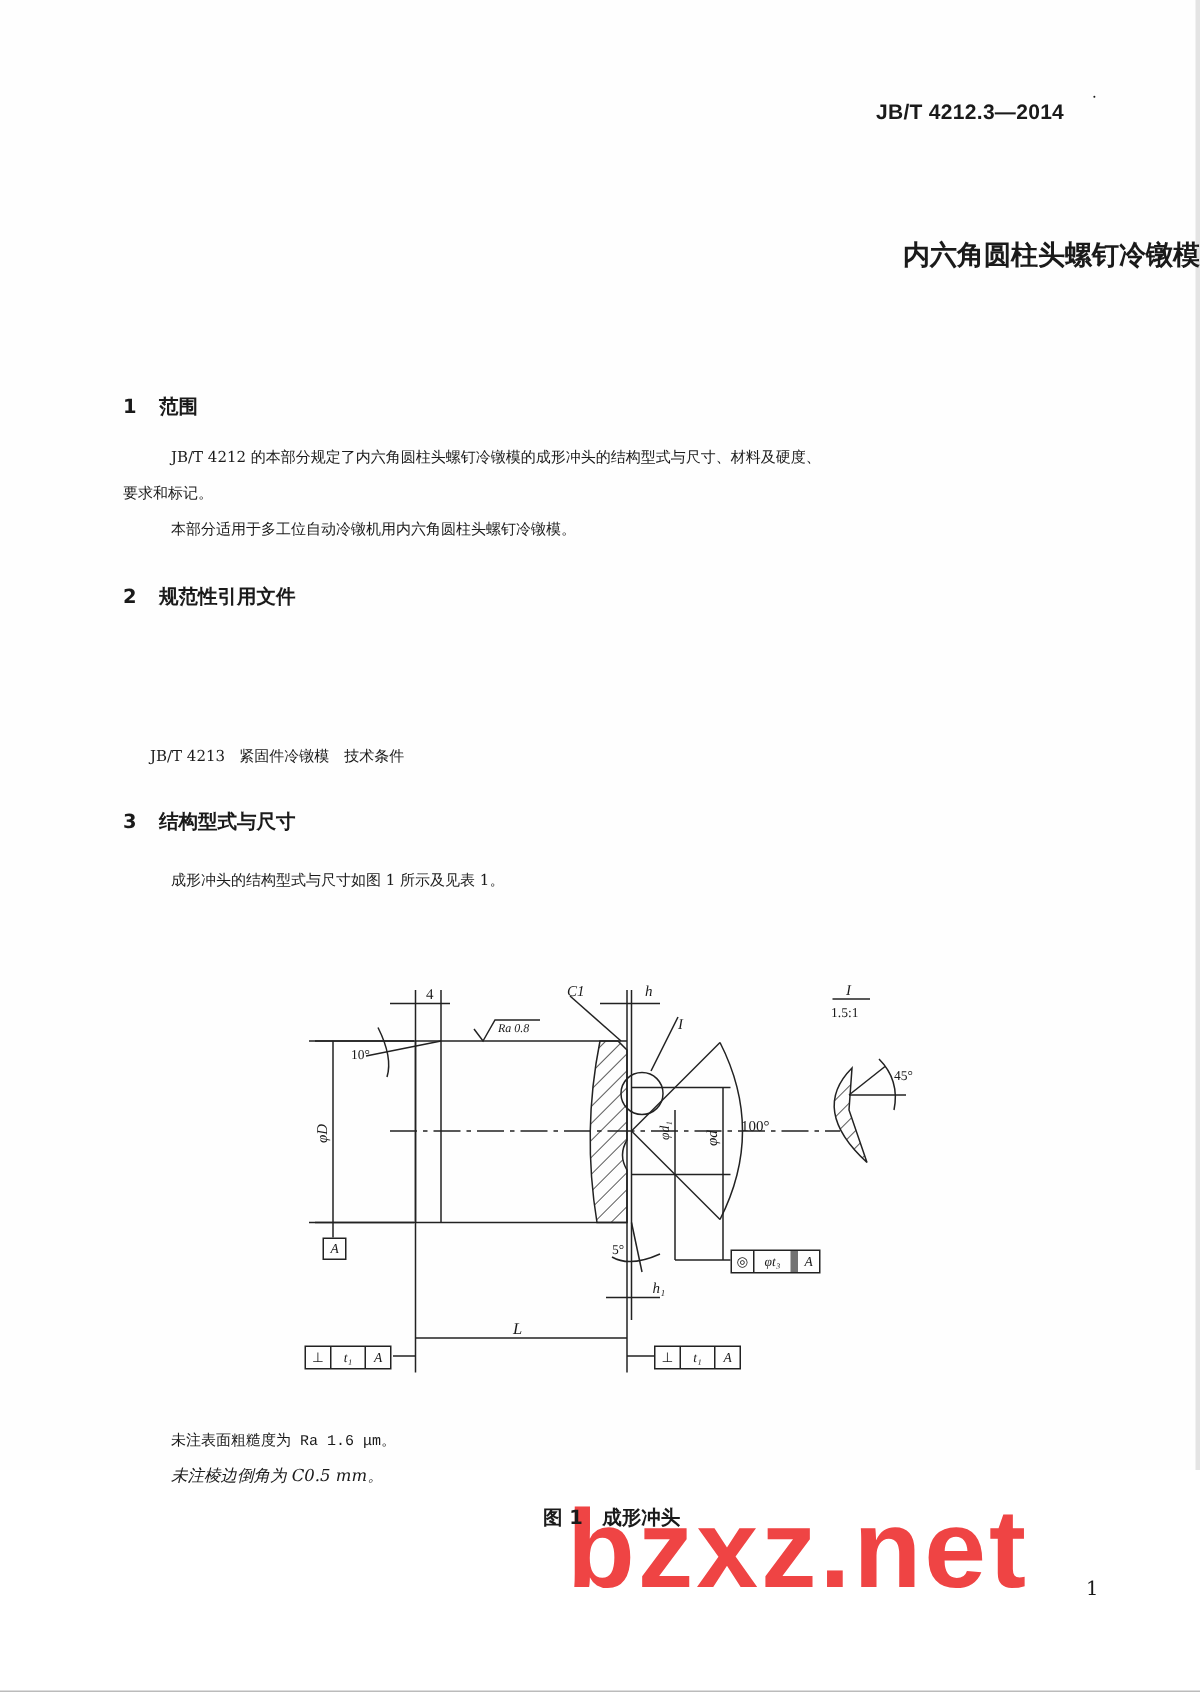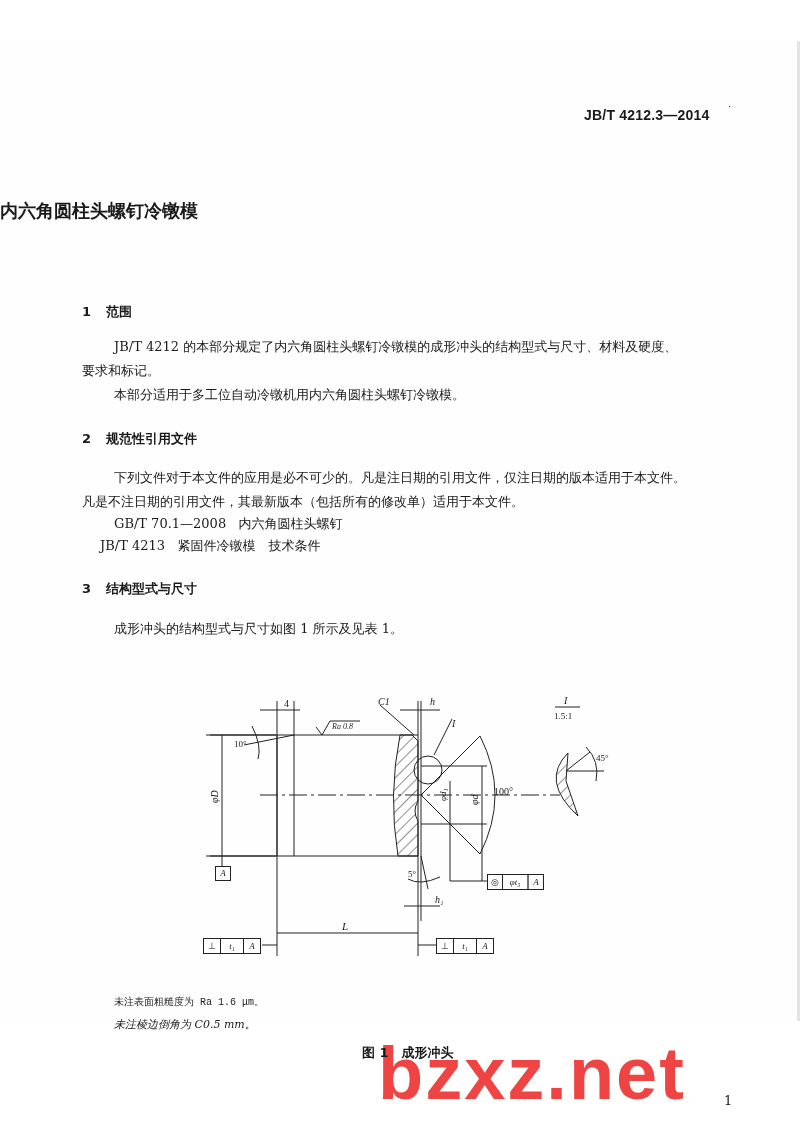--- a/index.html
+++ b/index.html
@@ -1,29 +1,29 @@
 <!DOCTYPE html>
 <html><head>
 <meta charset="utf-8">
 <style>
   html, body { margin:0; padding:0; }
   body { width:800px; height:1130px; background:#ffffff; position:relative; overflow:hidden;
          font-family:"DejaVu Serif", serif; color:#1a1a1a; }
   .page { position:absolute; left:0; top:0; width:797px; height:980px; background:#fefefe;
-          border-right:3px solid #e4e4e4;margin-top:41px; }
+          border-right:3px solid #e4e4e4; }
   .std-code { position:absolute; left:584px; top:66px; font-family:"Liberation Sans", sans-serif;
               font-weight:bold; font-size:14px; letter-spacing:0.2px; }
   .dot { position:absolute; left:728px; top:60px; font-size:10px; }
-  .title { position:absolute; left:0; width:800px; text-align:left; font-family:"DejaVu Sans", sans-serif;
+  .title { position:absolute; left:0; width:800px; text-align:right; font-family:"DejaVu Sans", sans-serif;
            font-weight:bold; font-size:18px; }
   .t1 { top:158px; }
   .t2 { top:190px; }
   .h { position:absolute; left:82px; font-family:"DejaVu Sans", sans-serif; font-weight:bold; font-size:13px; }
   .h .num { display:inline-block; width:24px; }
-  .p { position:absolute; font-size:13px; line-height:20px; white-space:nowrap; }
+  .p { position:absolute; font-size:10px; line-height:20px; white-space:nowrap; }
   .wm { position:absolute; left:378px; top:990px; font-family:"Liberation Sans", sans-serif; font-weight:bold;
         font-size:74px; color:#ef4444; letter-spacing:2px; }
   .cap { position:absolute; left:362px; top:1003px; font-family:"DejaVu Sans", sans-serif; font-weight:bold; font-size:13px; }
   .pg { position:absolute; left:724px; top:1052px; font-size:13px; }
   svg text { font-family:"Liberation Serif", serif; fill:#1a1a1a; }
   .bottom-line { position:absolute; left:0; top:1127px; width:800px; height:1px; background:#bbb; }
 </style>
 </head>
 <body>
 
@@ -36,25 +36,20 @@
 
   <div class="h" style="top:262px;">
     <span class="num">1</span><span>范围</span>
   </div>
   <div class="p" style="left:114px; top:296px;">JB/T 4212 的本部分规定了内六角圆柱头螺钉冷镦模的成形冲头的结构型式与尺寸、材料及硬度、</div>
   <div class="p" style="left:82px; top:320px;">要求和标记。</div>
   <div class="p" style="left:114px; top:344px;">本部分适用于多工位自动冷镦机用内六角圆柱头螺钉冷镦模。</div>
 
   <div class="h" style="top:389px;">
     <span class="num">2</span><span>规范性引用文件</span>
-  </div>
-  <div class="p" style="left:114px; top:427px;">下列文件对于本文件的应用是必不可少的。凡是注日期的引用文件，仅注日期的版本适用于本文件。</div>
-  <div class="p" style="left:82px; top:451px;">凡是不注日期的引用文件，其最新版本（包括所有的修改单）适用于本文件。</div>
-  <div class="p" style="left:114px; top:473px;">
-    <span>GB/T 70.1—2008</span>&nbsp;&nbsp;&nbsp;<span>内六角圆柱头螺钉</span>
   </div>
   <div class="p" style="left:100px; top:495px;">
     <span>JB/T 4213</span>&nbsp;&nbsp;&nbsp;<span>紧固件冷镦模　技术条件</span>
   </div>
 
   <div class="h" style="top:539px;">
     <span class="num">3</span><span>结构型式与尺寸</span>
   </div>
   <div class="p" style="left:114px; top:578px;text-align:center;">成形冲头的结构型式与尺寸如图 1 所示及见表 1。</div>
 
@@ -139,21 +134,21 @@
     <text x="554" y="678" font-size="9">1.5:1</text>
     <text x="596" y="720" font-size="9">45°</text>
   </svg>
 
   <div style="position:absolute; left:215px; top:825px; width:14px; height:13px; border:1px solid #222; font-size:9px; font-style:italic; text-align:center; line-height:13px; font-family:'Liberation Serif', serif;">
     <span>A</span>
   </div>
 
   <div style="position:absolute; left:487px; top:833px; height:14px; display:flex; border:1px solid #222; font-size:9px; font-family:'Liberation Serif', serif; line-height:14px;">
     <span style="width:14px; text-align:center; border-right:1px solid #222;">◎</span>
-    <span style="width:24px; text-align:center; border-right:2px solid #737373; font-style:italic;">φt₃</span>
+    <span style="width:24px; text-align:center; border-right:5px solid #737373; font-style:italic;">φt₃</span>
     <span style="width:14px; text-align:center; font-style:italic;">A</span>
   </div>
 
   <div style="position:absolute; left:203px; top:897px; height:14px; display:flex; border:1px solid #222; font-size:9px; font-family:'Liberation Serif', serif; line-height:14px;">
     <span style="width:16px; text-align:center; border-right:1px solid #222;">⊥</span>
     <span style="width:22px; text-align:center; border-right:1px solid #222; font-style:italic;">t₁</span>
     <span style="width:16px; text-align:center; font-style:italic;">A</span>
   </div>
   <div style="position:absolute; left:436px; top:897px; height:14px; display:flex; border:1px solid #222; font-size:9px; font-family:'Liberation Serif', serif; line-height:14px;">
     <span style="width:16px; text-align:center; border-right:1px solid #222;">⊥</span>

